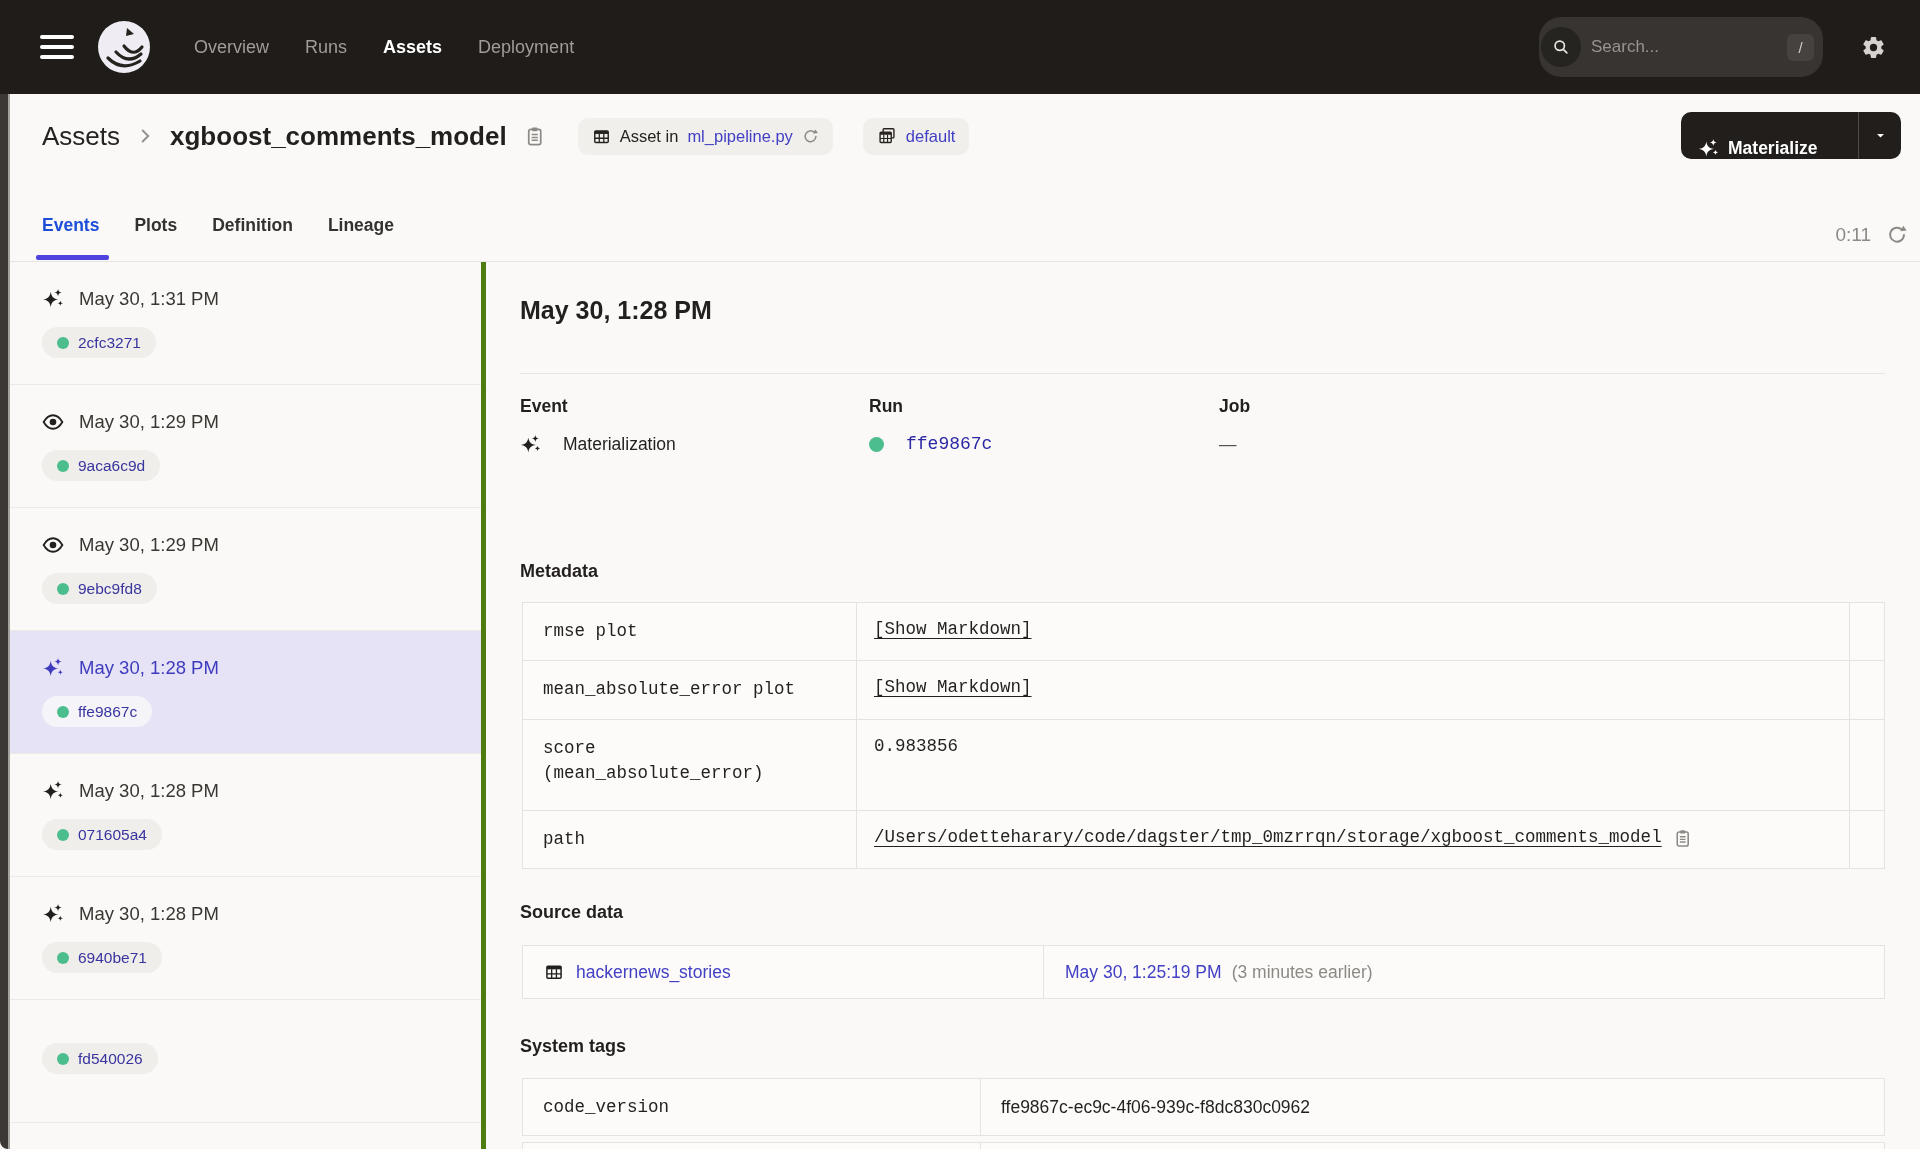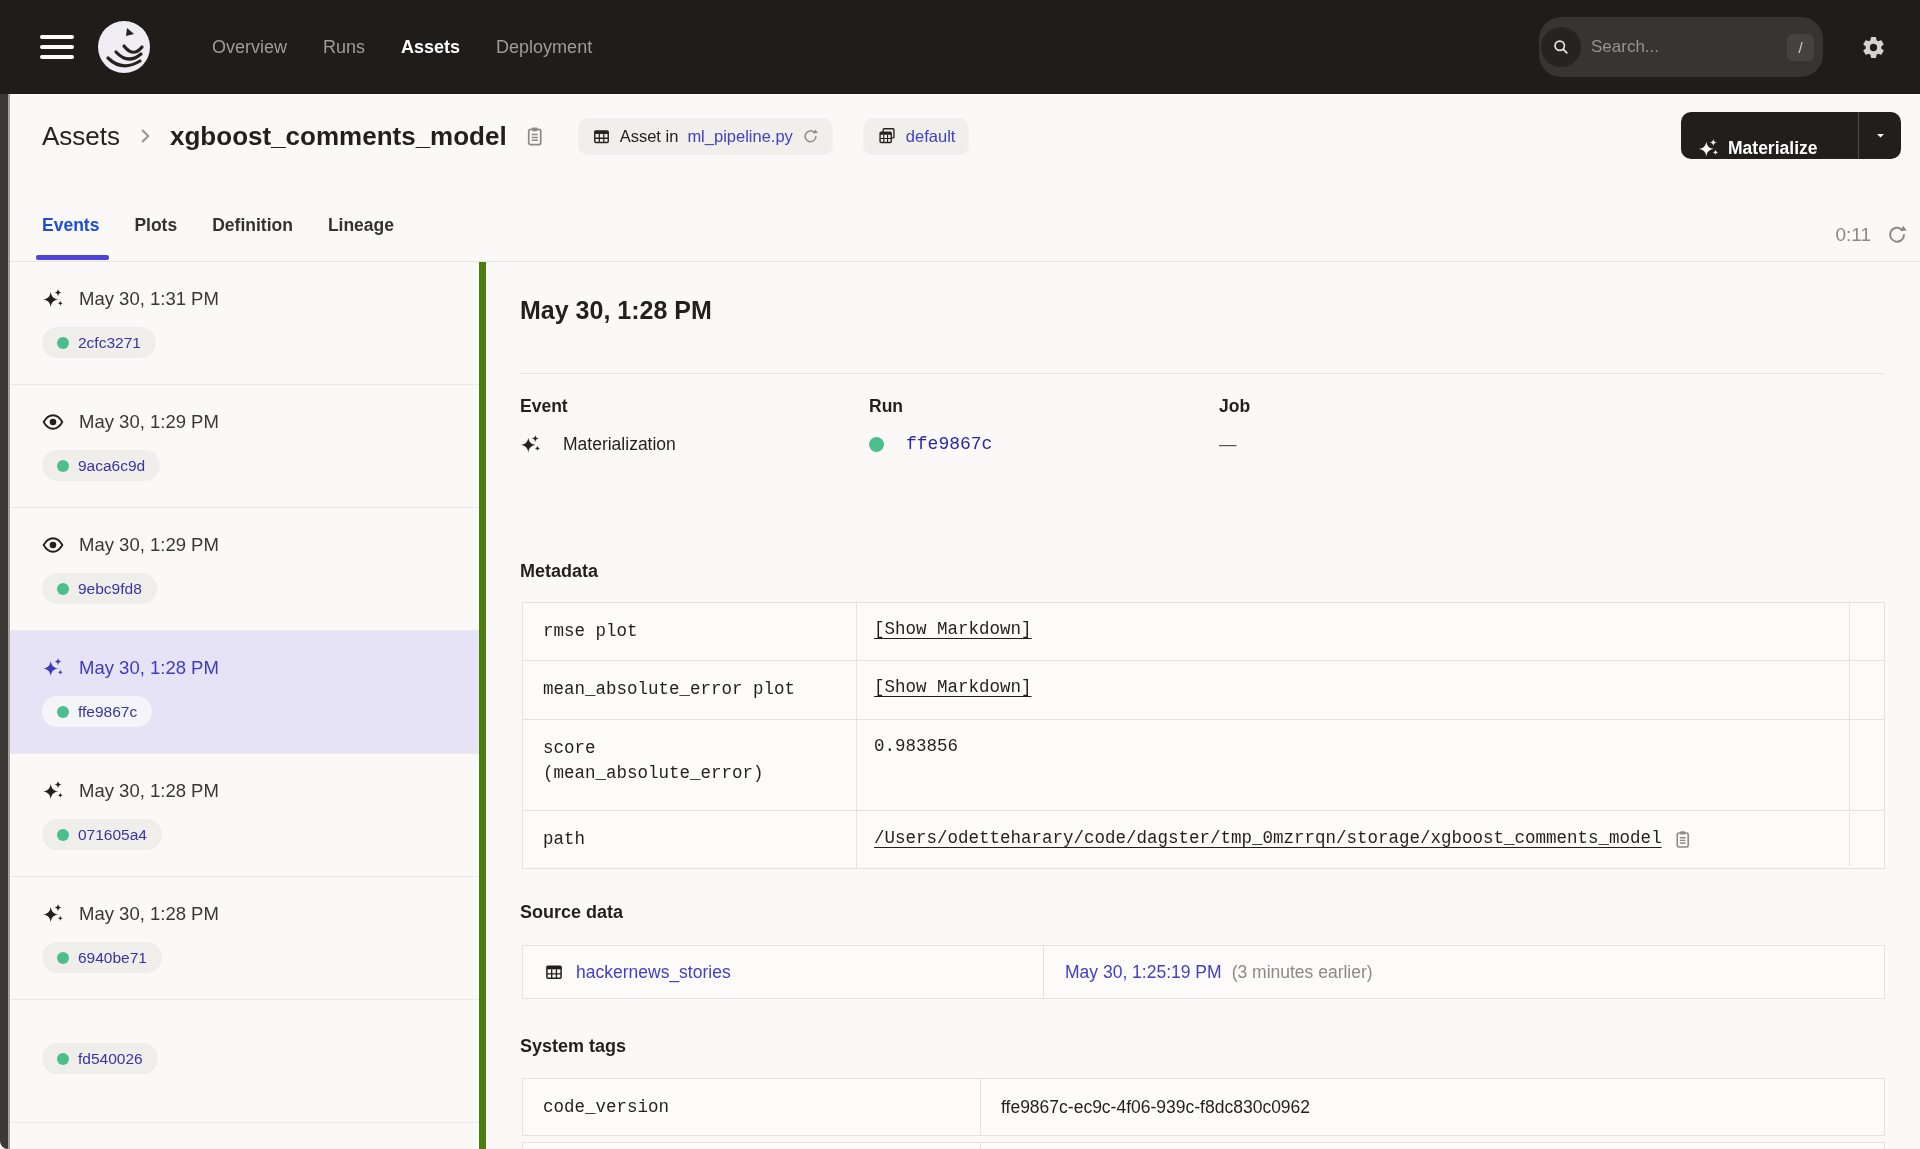--- a/index.html
+++ b/index.html
@@ -9,21 +9,21 @@
     background:#FAF9F7; font-family:"Liberation Sans", sans-serif; color:#231F1E;
   }
   
   .header {
     position:absolute; left:0; top:0; width:1920px; height:94px;
     background:#1F1C1A; display:flex; align-items:center;
   }
   .hamburger { margin-left:40px; width:34px; height:24px; display:flex; flex-direction:column; justify-content:space-between; cursor:pointer; }
   .hamburger div { height:4px; background:#FFFFFF; border-radius:2px; }
   .logo { margin-left:22px; width:56px; height:56px; }
-  .nav { display:flex; gap:36px; margin-left:60px; }
+  .nav { display:flex; gap:36px; margin-left:42px; }
   .nav-item { font-size:18px; color:#A09C97; cursor:pointer; }
   .nav-item.active { color:#FFFFFF; font-weight:700; }
   .header-spacer { flex:1; }
   .search {
     width:284px; height:60px; border-radius:22px; background:#373431;
     display:flex; align-items:center; cursor:text;
   }
   .search-circle { width:40px; height:40px; margin-left:2px; border-radius:50%; background:#262421; display:flex; align-items:center; justify-content:center; }
   .search-placeholder { margin-left:10px; font-size:17px; color:#989490; flex:1; }
   .search-shortcut {
@@ -67,21 +67,21 @@
   .tabs { position:absolute; left:42px; top:215px; display:flex; gap:35px; }
   .tab { font-size:17.5px; font-weight:600; color:#343230; cursor:pointer; }
   .tab.active { color:#1d4ed8; }
   .tab-underline { position:absolute; left:36px; top:255px; width:73px; height:5px; background:#4F43DD; border-radius:2px; }
   .tabs-divider { position:absolute; left:10px; top:261px; width:1910px; height:1px; background:#E7E5E2; }
   .countdown { position:absolute; right:12px; top:224px; display:flex; align-items:center; gap:15px; color:#8D8984; }
   .countdown-time { font-size:19px; }
   .countdown-refresh { display:flex; color:#8D8984; cursor:pointer; }
 
   
-  .event-list { position:absolute; left:10px; top:262px; width:476px; height:887px; border-right:7px solid #4d7c0f; background:#FAF9F7; }
+  .event-list { position:absolute; left:10px; top:262px; width:476px; height:887px; border-right:5px solid #4d7c0f; background:#FAF9F7; }
   .event-row { height:123px; padding:26px 0 0 32px; border-bottom:1px solid #ECEAE7; cursor:pointer; }
   .event-row.selected { background:#E6E3F6; }
   .event-row-line1 { display:flex; align-items:center; gap:15px; }
   .event-row-line1 .ev-icon { display:flex; color:#231F1E; }
   .event-time { font-size:18.5px; color:#3A3733; }
   .event-row.selected .event-time { color:#3F3BBF; }
   .event-row.selected .ev-icon { color:#3F3BBF; }
   .run-pill {
     margin-top:17px; display:inline-flex; align-items:center; gap:9px;
     height:31px; border-radius:16px; background:#F0EEEB; padding:0 15px; cursor:pointer;text-align:center;
@@ -102,21 +102,21 @@
   .col-value .ev-icon { display:flex; color:#231F1E; }
   .run-dot { width:15px; height:15px; border-radius:50%; background:#4CBE8D; }
   .run-link { font-family:"Liberation Mono", monospace; font-size:18px; color:#2B28A4; cursor:pointer; }
   .job-dash { color:#55524E; }
 
   .section-heading { position:absolute; left:0; font-size:18px; font-weight:700; color:#231F1E; }
   .mono { font-family:"Liberation Mono", monospace; font-size:17.5px; color:#231F1E; }
 
   .meta-table { position:absolute; left:2px; top:322px; width:1363px; border:1px solid #E5E3E0; background:#FCFBFA; }
   .meta-row { display:flex; border-bottom:1px solid #E5E3E0; }
-  .meta-row:last-child { border-bottom:none;align-items:center; }
+  .meta-row:last-child { border-bottom:none; }
   .meta-key { width:334px; padding:16px 14px 16px 20px; border-right:1px solid #E5E3E0; white-space:pre-line; line-height:1.45; }
   .meta-val { flex:1; padding:16px 14px 16px 17px; border-right:1px solid #E5E3E0; display:flex; align-items:flex-start; gap:10px; }
   .meta-end { width:34px; }
   .r1 { min-height:57px; } .r2 { min-height:57px; } .r3 { min-height:91px; } .r4 { min-height:57px; }
   .md-link { text-decoration:underline; text-underline-offset:4px; cursor:pointer; }
   .path-copy { color:#8D8A86; display:flex; margin-top:1px; cursor:pointer; }
 
   .source-table { position:absolute; left:2px; top:665px; width:1363px; height:54px; border:1px solid #E5E3E0; background:#FCFBFA; display:flex; }
   .source-asset { width:521px; border-right:1px solid #E5E3E0; display:flex; align-items:center; gap:12px; padding-left:21px; }
   .source-asset .tbl-icon { color:#231F1E; display:flex; }

